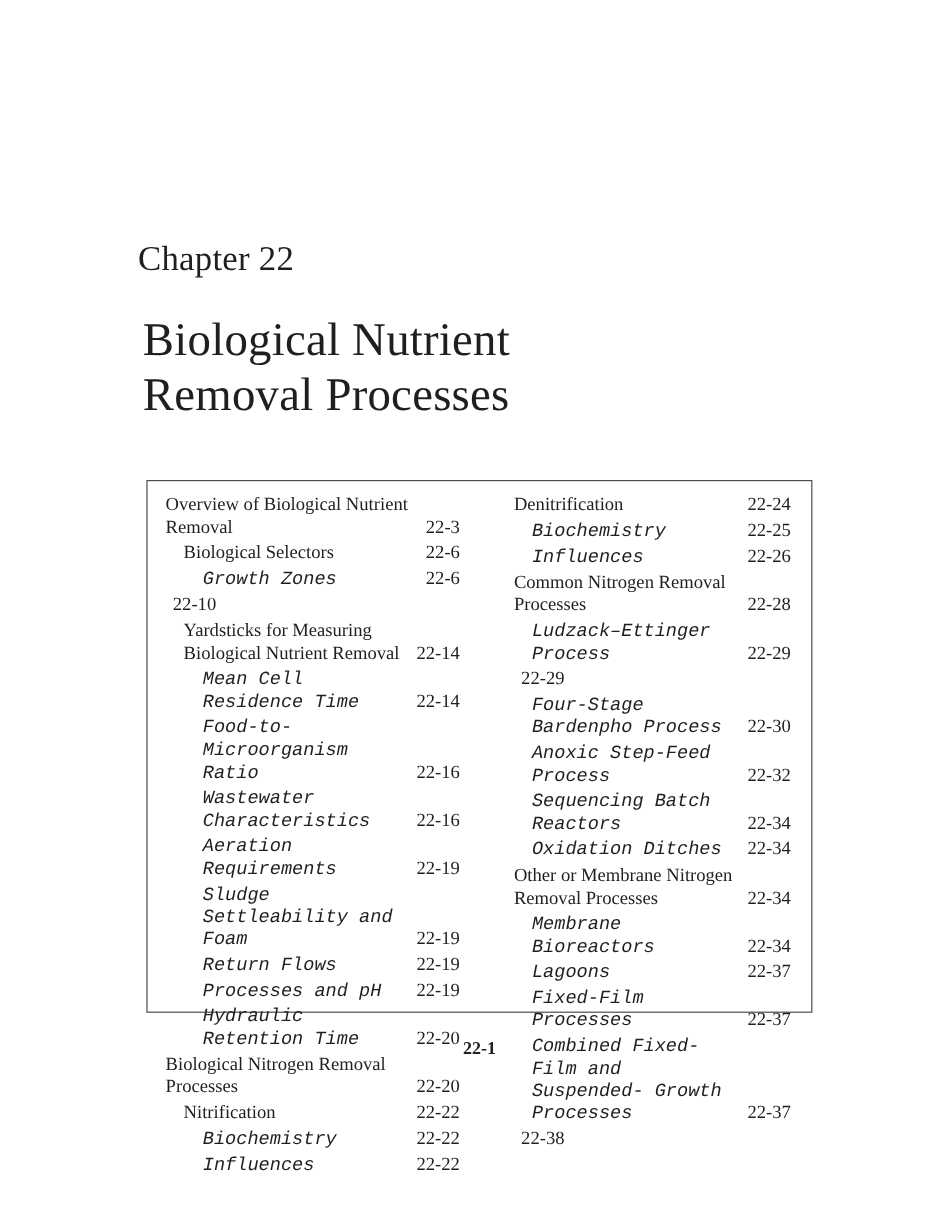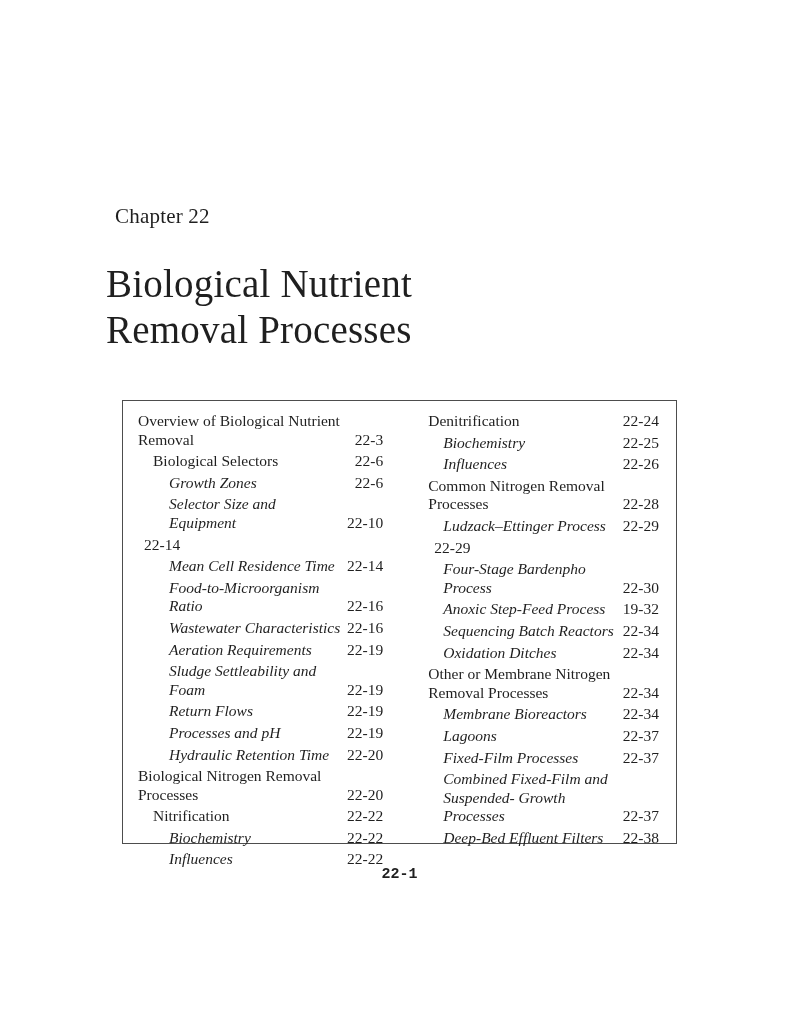--- a/index.html
+++ b/index.html
@@ -11,25 +11,25 @@
   html, body { background: var(--background); }
   body {
     width: 791px; height: 1024px;
     position: relative;
     font-family: "Liberation Serif", "DejaVu Serif", serif;
     color: var(--text);
     overflow: hidden;
   }
   .chapter-label {
     position: absolute; left: 115px; top: 199px;
-    font-size: 21px; line-height: 34px;
+    font-size: 29px; line-height: 34px;
     letter-spacing: 0.2px;
   }
   .page-title {
-    position: absolute; left: 106px; top: 261px;
+    position: absolute; left: 119px; top: 261px;
     font-size: 39px; line-height: 46px;
     letter-spacing: 0.2px;
   }
   .toc-box {
     position: absolute; left: 122px; top: 400px;
     width: 555px; height: 444px;
     border: 1px solid var(--border);
     padding: 11px 17px 24px 15px;
     display: flex;
   }
@@ -40,26 +40,25 @@
     display: flex;
     justify-content: space-between;
     align-items: flex-end;
     font-size: 15.5px;
     margin-bottom: 3px;
   }
   .toc-text { line-height: 18.6px; }
   .toc-page { line-height: 18.6px; white-space: nowrap; padding-left: 6px; }
   .toc-entry.indent-1 .toc-text { padding-left: 15px; }
   .toc-entry.indent-2 .toc-text { padding-left: 31px; }
-  .toc-entry.italic .toc-text { font-style: italic; }
+  .toc-entry.italic .toc-text { font-style: italic; font-family: Liberation Mono, monospace; }
   .page-footer {
     position: absolute; left: 122px; top: 866px;
     width: 555px; text-align: center;
     font-weight: bold;
-    font-family: Liberation Mono, monospace;
   }
   .footer-pageno { font-size: 15px; line-height: 17px; }
   .footer-copy { font-size: 13.5px; line-height: 16px; }
 </style>
 </head>
 <body>
 
 <div class="chapter-label">Chapter 22</div>
 
 <div class="page-title">
@@ -75,24 +74,24 @@
       </div>
       <div class="toc-entry indent-1">
         <span class="toc-text"><span>Biological Selectors</span></span>
         <span class="toc-page">22-6</span>
       </div>
       <div class="toc-entry indent-2 italic">
         <span class="toc-text"><span>Growth Zones</span></span>
         <span class="toc-page">22-6</span>
       </div>
       <div class="toc-entry indent-2 italic">
-        <span class="toc-text"><span>Selector Size and Equipment</span></span>
         <span class="toc-page">22-10</span>
       </div>
       <div class="toc-entry indent-1">
+        <span class="toc-text"><span>Yardsticks for Measuring</span><br><span>Biological Nutrient Removal</span></span>
         <span class="toc-page">22-14</span>
       </div>
       <div class="toc-entry indent-2 italic">
         <span class="toc-text"><span>Mean Cell Residence Time</span></span>
         <span class="toc-page">22-14</span>
       </div>
       <div class="toc-entry indent-2 italic">
         <span class="toc-text"><span>Food-to-Microorganism Ratio</span></span>
         <span class="toc-page">22-16</span>
       </div>
@@ -160,21 +159,21 @@
       </div>
       <div class="toc-entry indent-1 italic">
         <span class="toc-page">22-29</span>
       </div>
       <div class="toc-entry indent-1 italic">
         <span class="toc-text"><span>Four-Stage Bardenpho Process</span></span>
         <span class="toc-page">22-30</span>
       </div>
       <div class="toc-entry indent-1 italic">
         <span class="toc-text"><span>Anoxic Step-Feed Process</span></span>
-        <span class="toc-page">19-32</span>
+        <span class="toc-page">22-32</span>
       </div>
       <div class="toc-entry indent-1 italic">
         <span class="toc-text"><span>Sequencing Batch Reactors</span></span>
         <span class="toc-page">22-34</span>
       </div>
       <div class="toc-entry indent-1 italic">
         <span class="toc-text"><span>Oxidation Ditches</span></span>
         <span class="toc-page">22-34</span>
       </div>
       <div class="toc-entry indent-0">
@@ -191,21 +190,20 @@
       </div>
       <div class="toc-entry indent-1 italic">
         <span class="toc-text"><span>Fixed-Film Processes</span></span>
         <span class="toc-page">22-37</span>
       </div>
       <div class="toc-entry indent-1 italic">
         <span class="toc-text"><span>Combined Fixed-Film and</span><br><span>Suspended- Growth Processes</span></span>
         <span class="toc-page">22-37</span>
       </div>
       <div class="toc-entry indent-1 italic">
-        <span class="toc-text"><span>Deep-Bed Effluent Filters</span></span>
         <span class="toc-page">22-38</span>
       </div>
     </div>
 </div>
 
 <div class="page-footer">
   <div class="footer-pageno">22-1</div>
 </div>
 
 </body></html>

